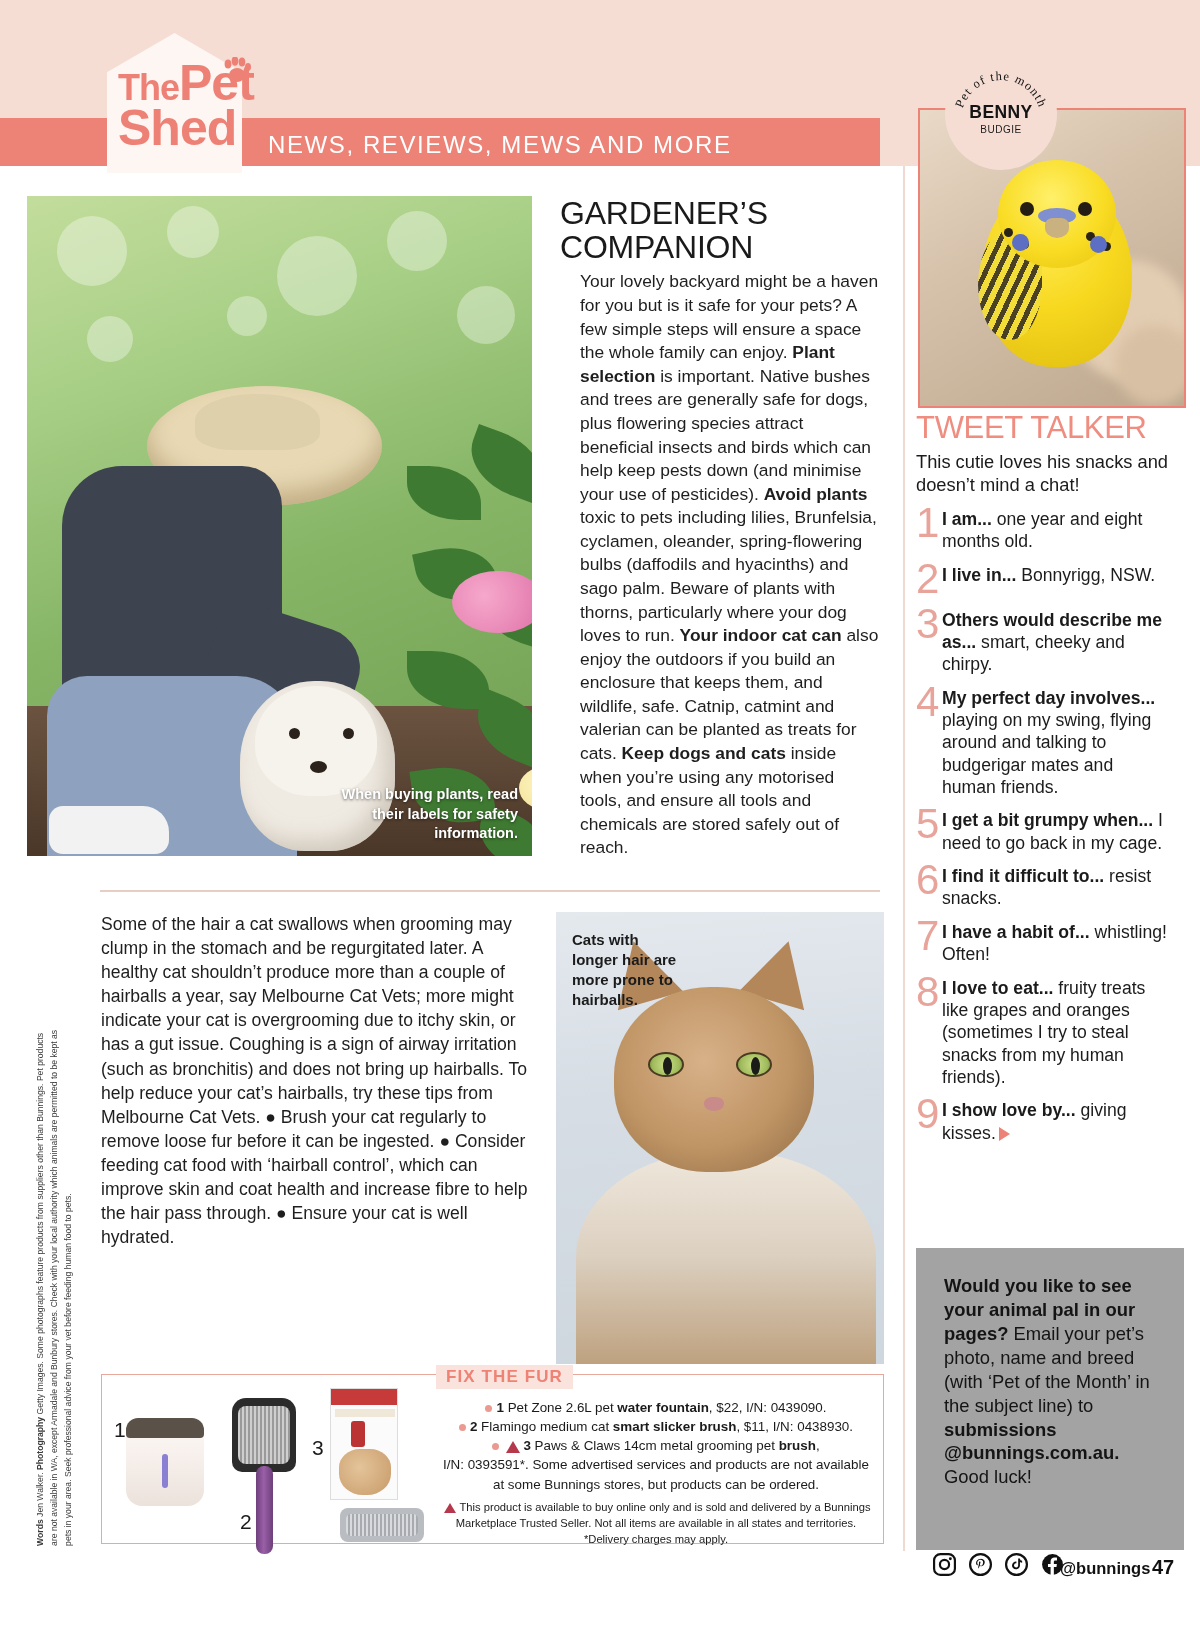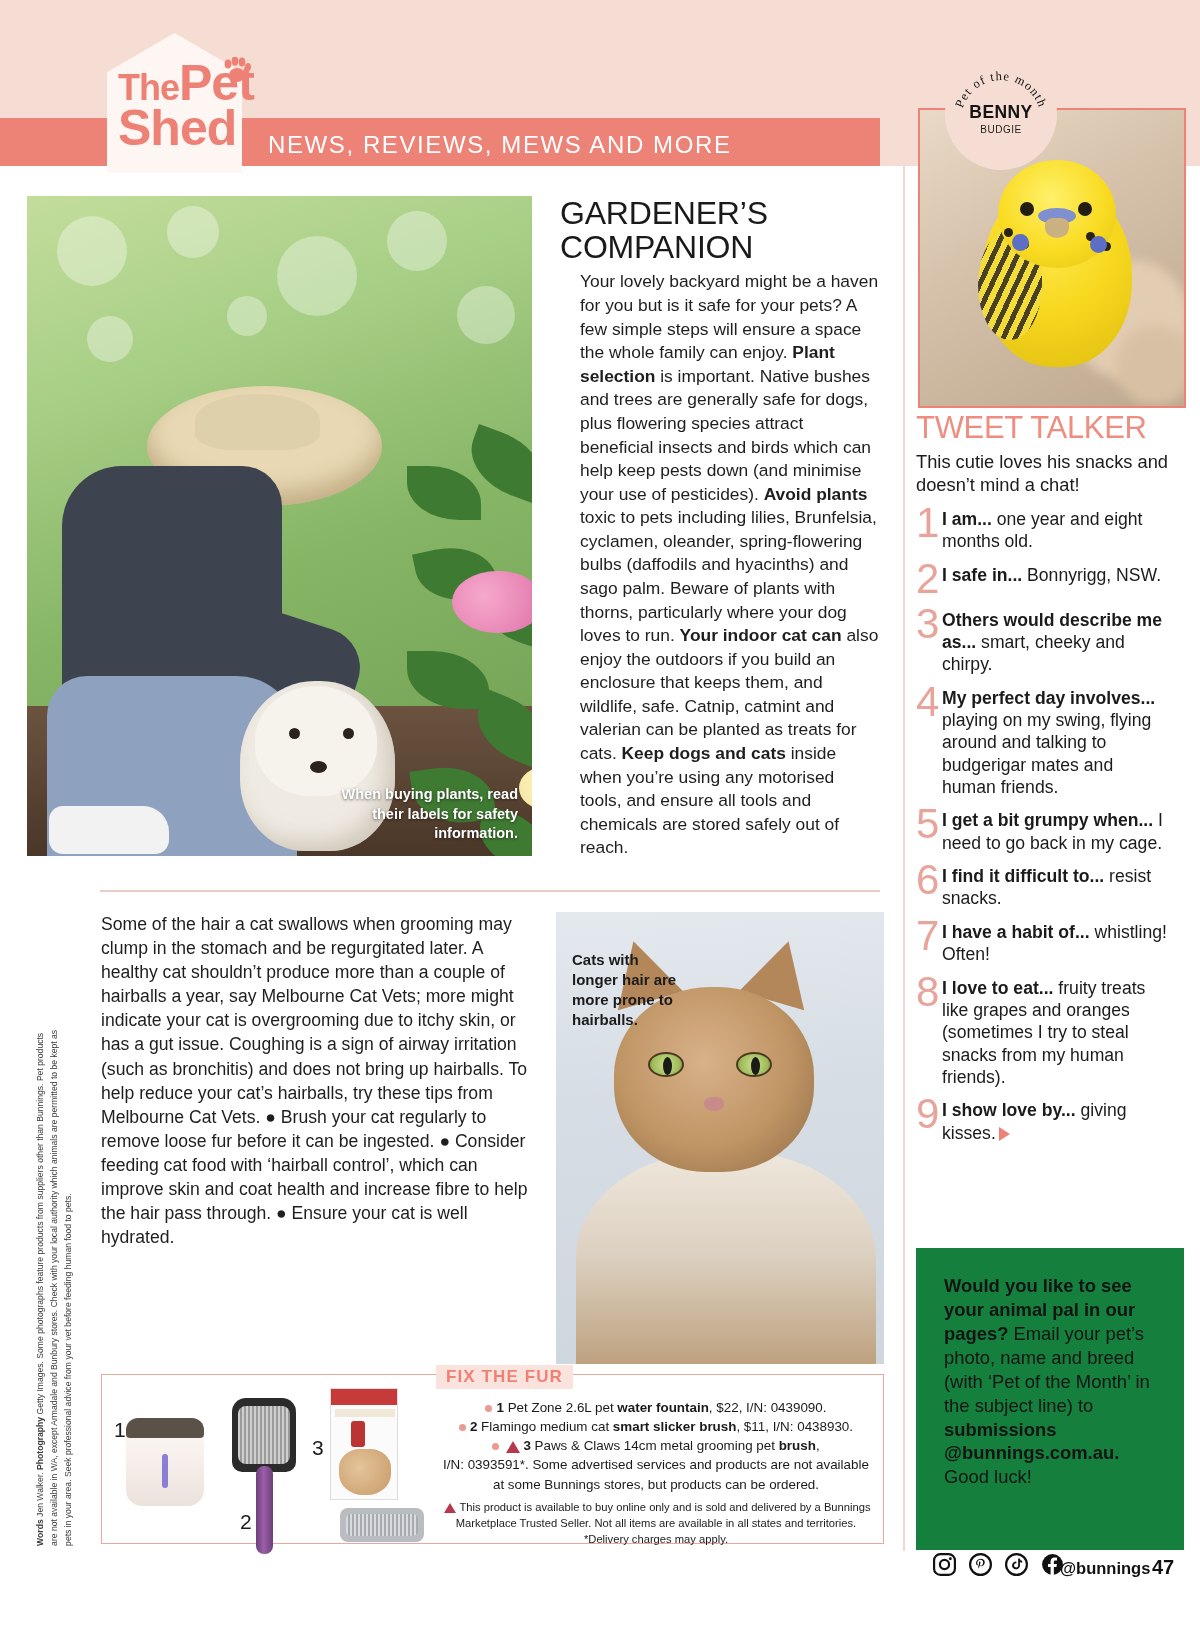--- a/index.html
+++ b/index.html
@@ -165,21 +165,21 @@
     position:absolute; left:148px; top:185px; width:20px; height:14px;
     background:#c98a8a; border-radius:50% 50% 60% 60%;
   }
   .cat-body {
     position:absolute; left:20px; top:240px; width:300px; height:230px;
     background: linear-gradient(180deg,#efe7dc 0%,#dcd0c0 45%,#b99a75 100%);
     border-radius:46% 46% 0 0;
   }
   .cat-caption {
     position:absolute; left:16px; top:18px; width:110px;
-    font-size:15px; line-height:1.33; color:#1b1b1b; font-weight:600;margin-top:20px;
+    font-size:15px; line-height:1.33; color:#1b1b1b; font-weight:600;
   }
   
   .fur-box {
     position:absolute; left:101px; top:1374px; width:783px; height:170px;
     border:1.6px solid #e8a99c;
   }
   .fur-label {
     position:absolute; left:436px; top:1365px;
     background:#fae3dc; color:#ee8275; font-weight:bold;
     font-size:17px; letter-spacing:1.1px; padding:2px 10px;
@@ -331,21 +331,21 @@
   }
   .qa-txt { padding-left:26px; display:block; }
   .qa-txt b { font-weight:bold; }
   .arrow-glyph {
     display:inline-block; width:0; height:0; margin-left:3px;
     border-top:7px solid transparent; border-bottom:7px solid transparent;
     border-left:11px solid #ed8277; vertical-align:-2px;
   }
   .email-box {
     position:absolute; left:916px; top:1248px; width:268px; height:302px;
-    background:#15803d;
+    background:#a3a3a3;
   }
   .email-text {
     position:absolute; left:28px; top:26px; width:218px;
     font-size:18.4px; line-height:1.3; color:#141414;
   }
   .email-text b { font-weight:bold; }
   .social-row { position:absolute; left:932px; top:1552px; display:flex; gap:11px; align-items:center; }
   .soc { width:25px; height:25px; }
   .handle {
     position:absolute; left:1060px; top:1559px;
@@ -519,21 +519,21 @@
 <div class="tweet-title">TWEET TALKER</div>
 <div class="tweet-intro">This cutie loves his snacks and doesn’t mind a chat!</div>
 <div class="qa-list">
   <div id="qa-items">
       <div class="qa">
         <span class="qa-num">1</span>
         <span class="qa-txt"><b>I am...</b> one year and eight months old.</span>
       </div>
       <div class="qa">
         <span class="qa-num">2</span>
-        <span class="qa-txt"><b>I safe in...</b> Bonnyrigg, NSW.</span>
+        <span class="qa-txt"><b>I live in...</b> Bonnyrigg, NSW.</span>
       </div>
       <div class="qa">
         <span class="qa-num">3</span>
         <span class="qa-txt"><b>Others would describe me as...</b> smart, cheeky and chirpy.</span>
       </div>
       <div class="qa">
         <span class="qa-num">4</span>
         <span class="qa-txt"><b>My perfect day involves...</b> playing on my swing, flying around and talking to budgerigar mates and human friends.</span>
       </div>
       <div class="qa">

